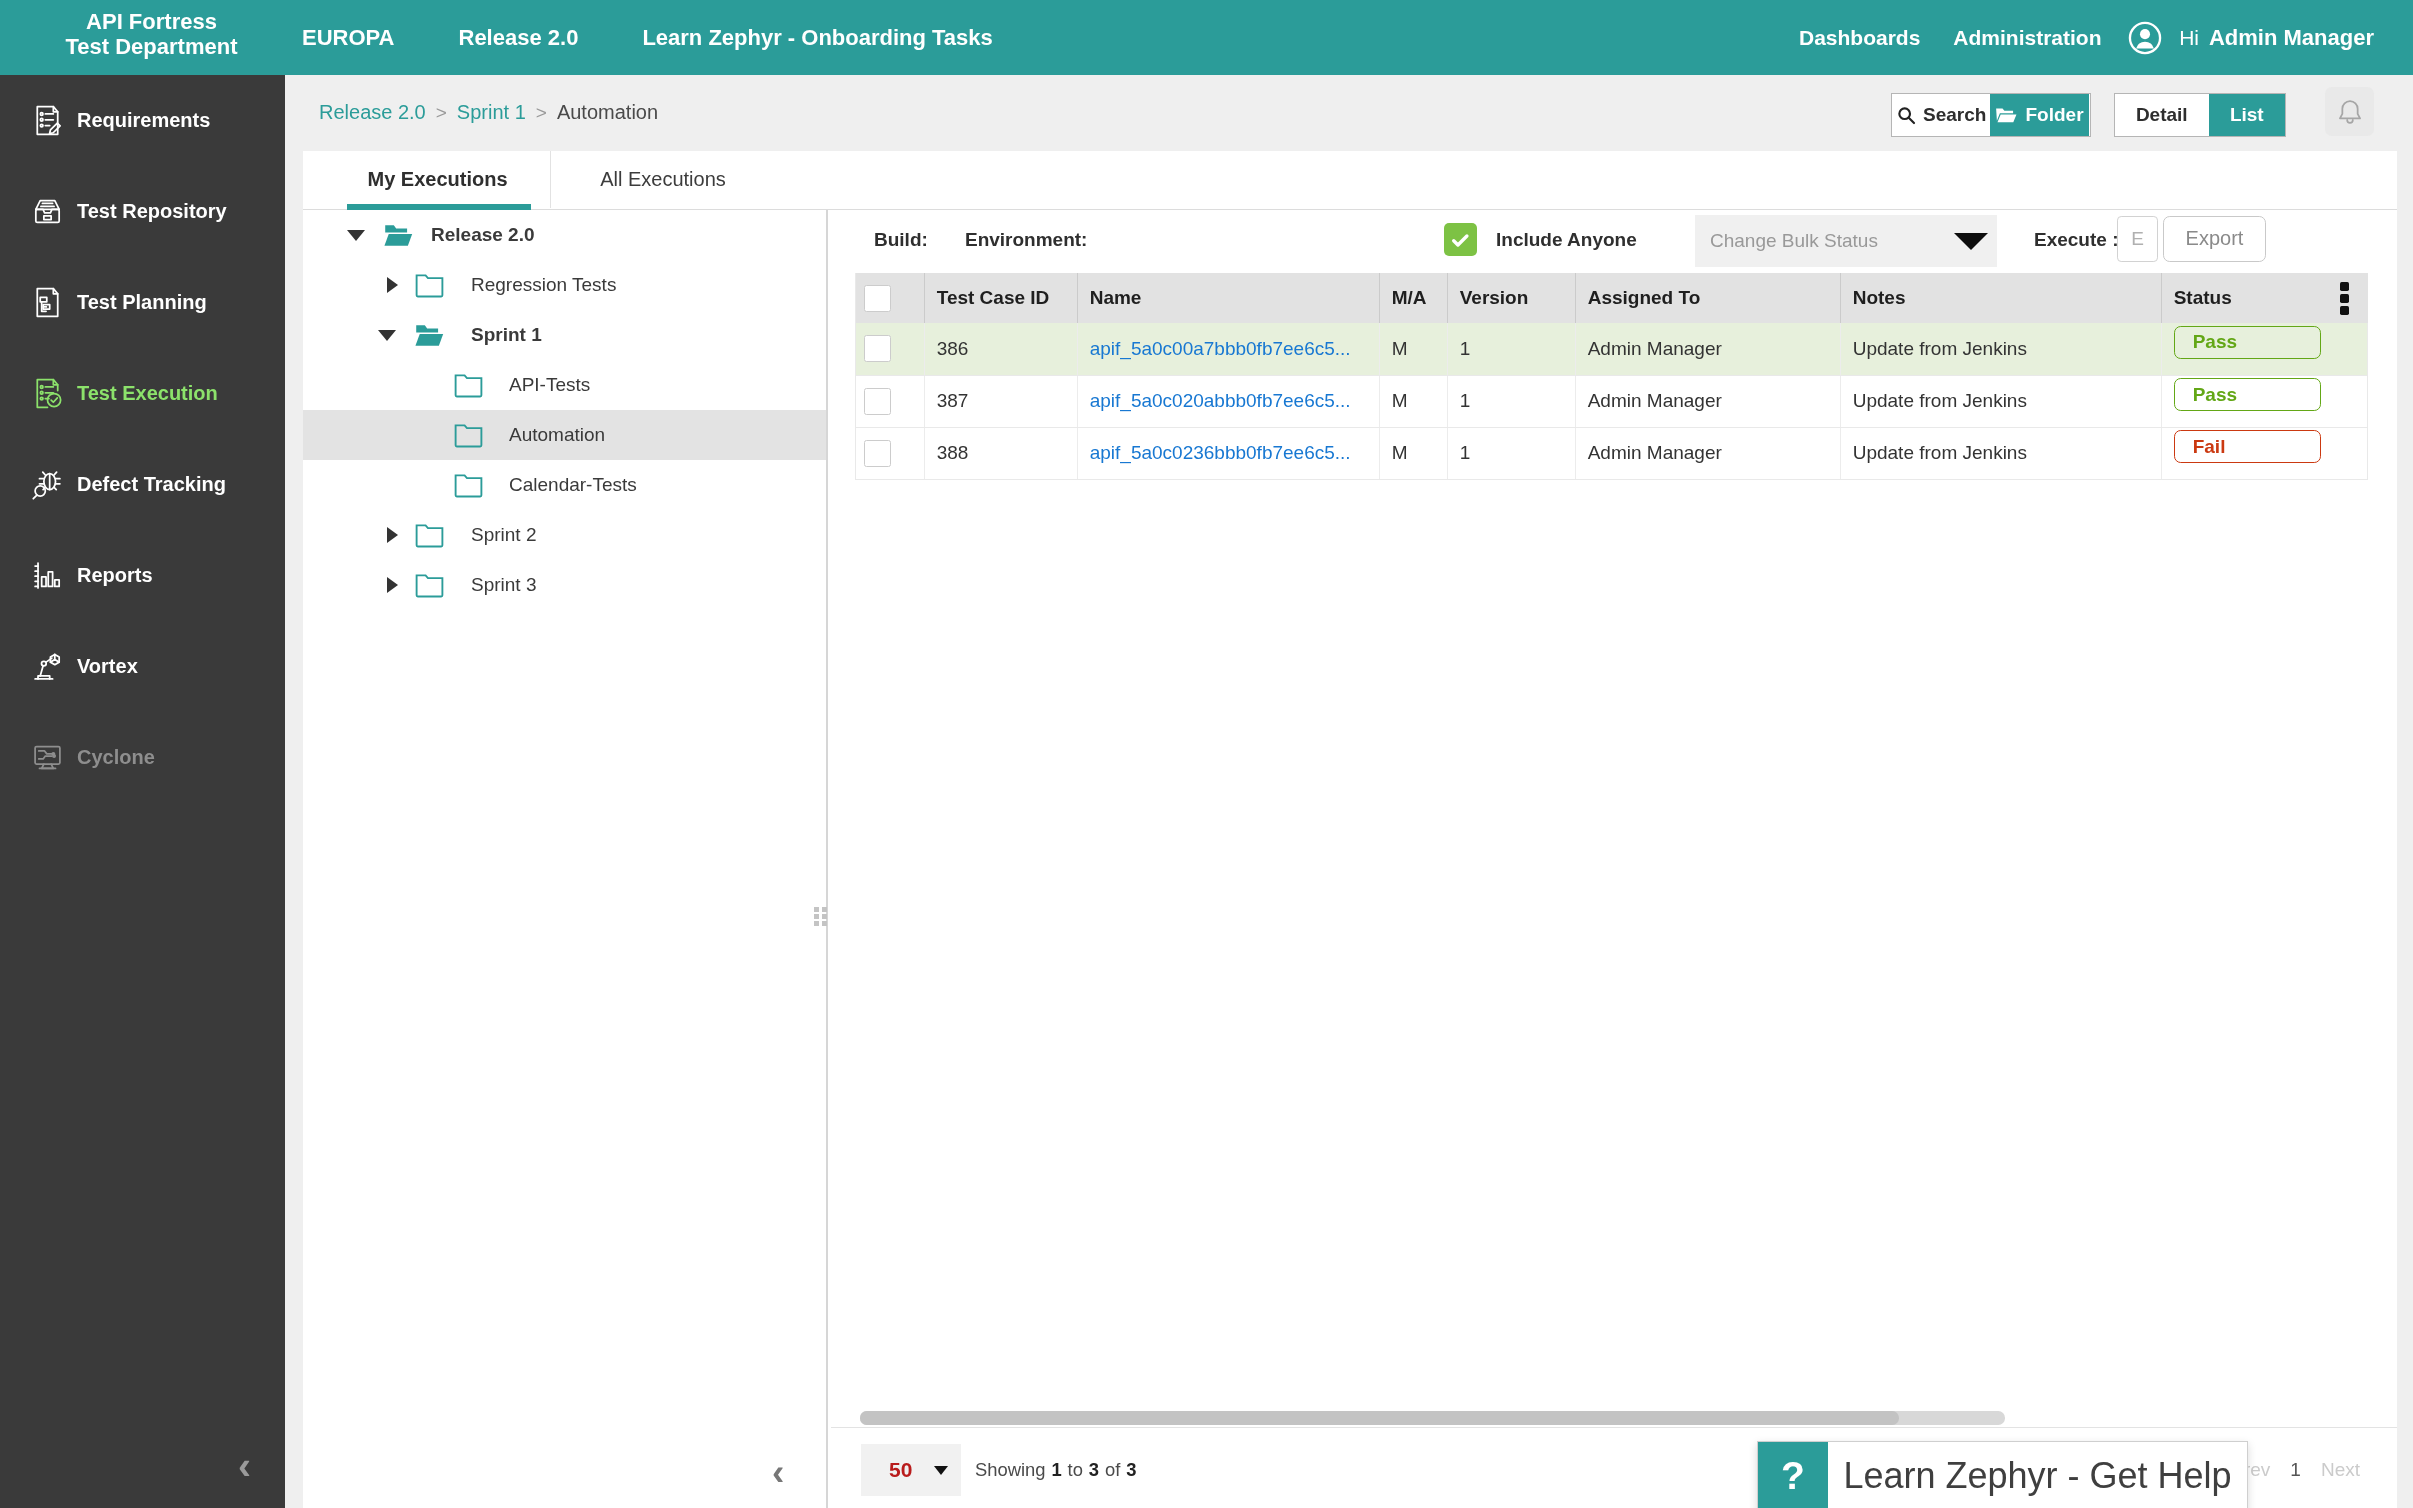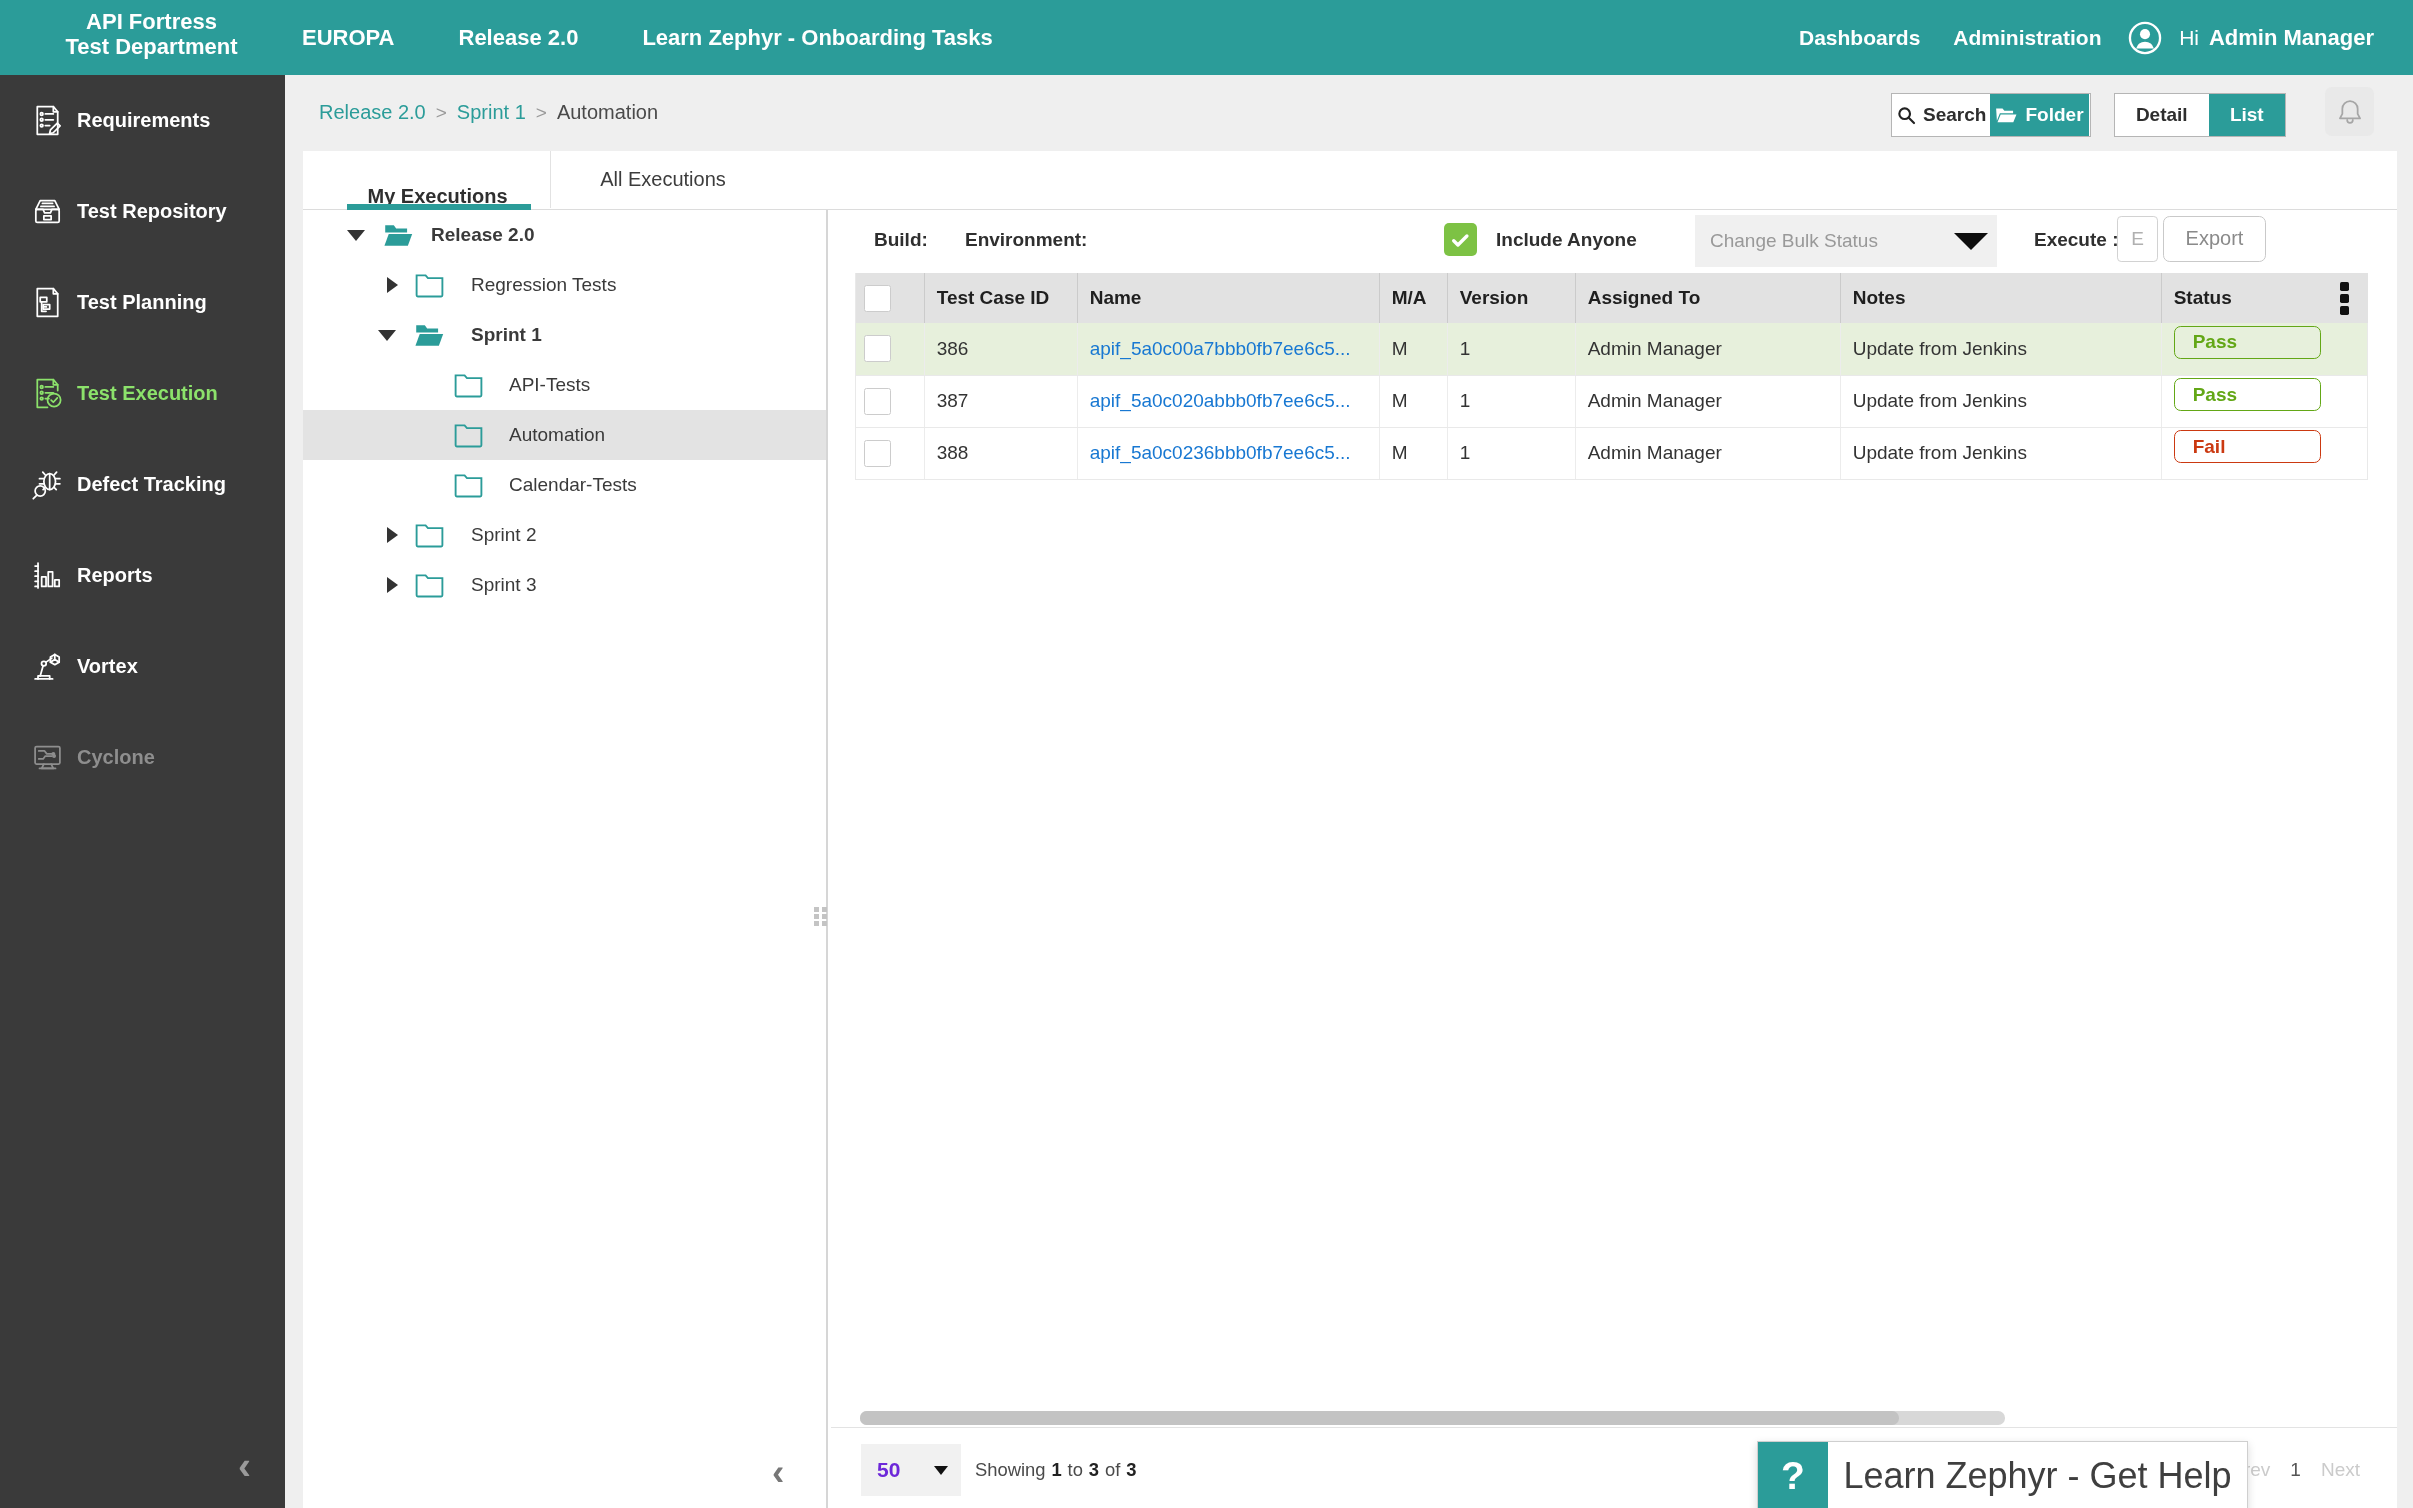--- a/index.html
+++ b/index.html
@@ -42,21 +42,21 @@
   .seg .micon { margin-right:7.5px; display:flex; }
   .seg.on { background:#2b9c99; color:#fff; }
   .bell-tile { position:absolute; left:2325px; top:87px; width:49px; height:49px; background:#e9e9e9; border-radius:6.7px; display:flex; align-items:center; justify-content:center; cursor:pointer; }
 
   
   .panel { position:absolute; left:303px; top:151px; width:2094px; height:1358px; background:#fff; }
 
   
   .tabs { position:absolute; left:0; top:0; width:100%; height:59px; border-bottom:1.7px solid #dcdcdc; }
   .tab { position:absolute; top:0; height:57px; display:flex; align-items:center; justify-content:center; font-size:20px; color:#3c3c3c; cursor:pointer; }
-  .tab1 { left:0; width:248px; border-right:1.7px solid #e2e2e2; font-weight:700; color:#2f2f2f; padding-left:22px;align-items:flex-end; }
+  .tab1 { left:0; width:248px; border-right:1.7px solid #e2e2e2; font-weight:700; color:#2f2f2f; padding-left:22px; }
   .tab2 { left:250px; width:220px; font-weight:400; }
   .tab1 .tab-underline { position:absolute; left:44px; bottom:-1.7px; width:184px; height:5.9px; background:#2b9c99; }
 
   
   .tree { position:absolute; left:0; top:59px; width:525px; height:1299px; border-right:2.5px solid #d6d6d6; }
   .tnode { position:relative; height:50px; display:flex; align-items:center; font-size:19px; color:#3a3a3a; cursor:pointer; white-space:nowrap; }
   .tnode.sel { background:#e3e3e3; }
   .tnode.bold { font-weight:700; }
   .tw { position:absolute; display:flex; align-items:center; }
   .caret-d { width:0; height:0; border-left:9.2px solid transparent; border-right:9.2px solid transparent; border-top:11px solid #333; }
@@ -91,21 +91,21 @@
   .badge { display:inline-flex; align-items:center; width:147px; height:33px; margin-top:2.5px; border:1.7px solid; border-radius:6.7px; padding-left:18px; font-size:19px; font-weight:700; background:transparent; }
   .badge.pass { color:#63a716; border-color:#63a716; }
   .badge.fail { color:#cb3911; border-color:#cb3911; }
   .kebab { position:absolute; right:18.4px; top:9.2px; width:9.2px; cursor:pointer; }
   .kebab i { display:block; width:9.2px; height:9.2px; background:#111; margin-bottom:2.5px; border-radius:1.7px; }
 
   
   .hscroll-track { position:absolute; left:28.5px; top:1201px; width:1145px; height:14.2px; border-radius:6.7px; background:#d8d8d8; }
   .hscroll-thumb { position:absolute; left:28.5px; top:1201px; width:1039px; height:14.2px; border-radius:6.7px; background:#c3c3c3; }
   .pager-line { position:absolute; left:0; top:1217px; width:1566px; height:0; border-top:1.7px solid #e3e3e3; }
-  .psize { position:absolute; left:30px; top:1234px; width:100px; height:52px; background:#f1f1f1; display:flex; align-items:center; font-size:21px; font-weight:600; color:#6d28d9; padding-left:16px; cursor:pointer; }
+  .psize { position:absolute; left:30px; top:1234px; width:100px; height:52px; background:#f1f1f1; display:flex; align-items:center; font-size:21px; font-weight:600; color:#b91c1c; padding-left:28px; cursor:pointer; }
   .psize-caret { position:absolute; right:13.4px; top:22px; width:0; height:0; border-left:7.5px solid transparent; border-right:7.5px solid transparent; border-top:9.2px solid #111; }
   .showing { position:absolute; left:144px; top:1234px; height:52px; display:flex; align-items:center; font-size:18.4px; color:#4a4a4a; }
   .showing b { color:#222; margin:0 5.9px; }
   .pagination { position:absolute; right:37px; top:1234px; height:52px; display:flex; align-items:center; font-size:19px; }
   .pg-prev,.pg-next { color:#cbcbcb; cursor:pointer; }
   .pg-cur { color:#555; margin:0 20px; }
 
   
   .help { position:absolute; left:1757px; top:1441px; width:491px; height:99px; background:#fff; border:0.8px solid #cfcfcf; box-shadow:0 2.5px 8.4px rgba(0,0,0,.15); display:flex; z-index:10; }
   .help-q { width:70px; height:100%; background:#2b9c99; color:#fff; font-size:39px; font-weight:700; display:flex; align-items:flex-start; justify-content:center; padding-top:11.7px; }

